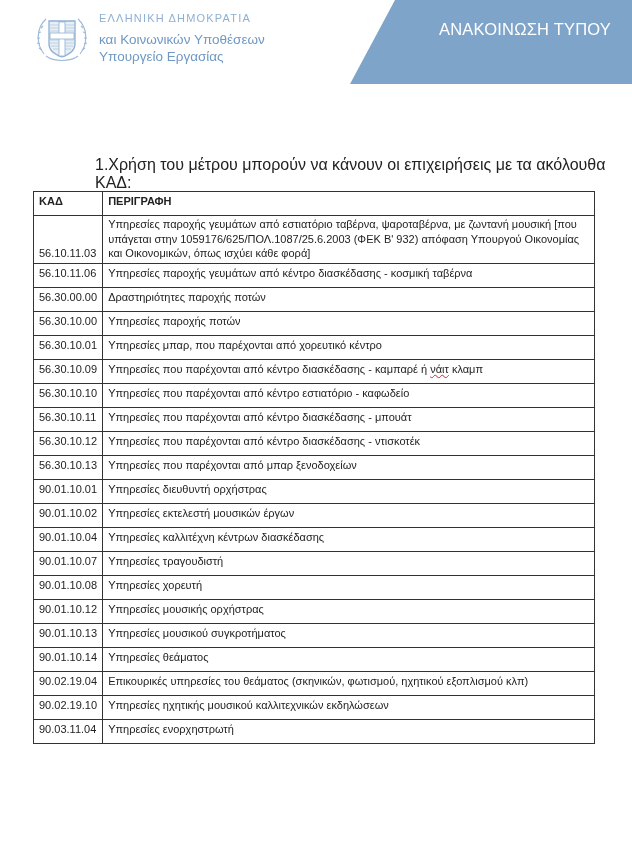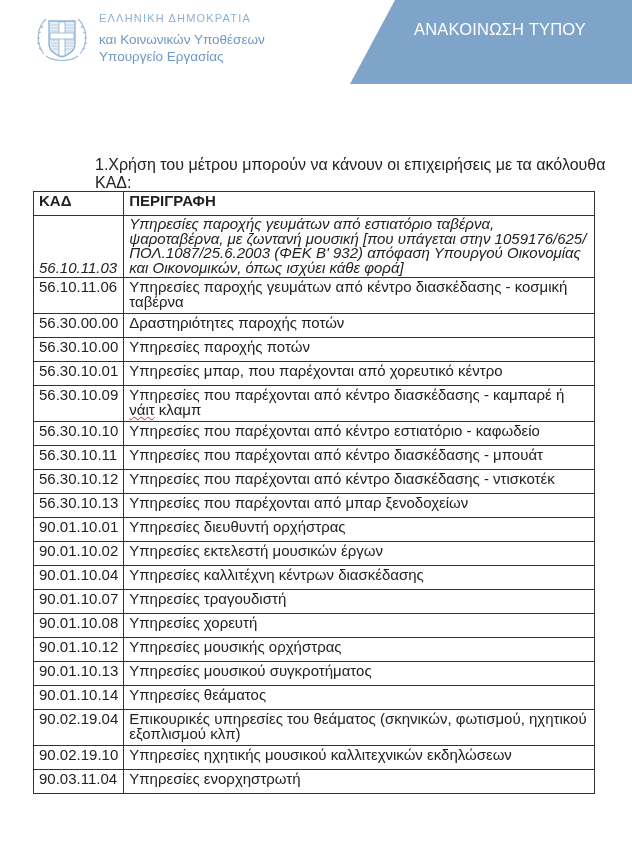--- a/index.html
+++ b/index.html
@@ -8,34 +8,34 @@
 
   .header { position: absolute; left: 0; top: 0; width: 632px; height: 90px; }
   .emblem { position: absolute; left: 34px; top: 10px; width: 56px; height: 56px; }
   .org { position: absolute; left: 99px; top: 13px; line-height: 1; }
   .org .republic { font-size: 11px; letter-spacing: 1.2px; color: #8fb0d2; display: block; margin-bottom: 7px; }
   .org .ministry { font-size: 13.5px; color: #6f98c4; display: block; line-height: 17px; }
 
   .banner { position: absolute; left: 350px; top: 0; width: 282px; height: 84px;
             background: #7ea4c9;
             clip-path: polygon(45px 0, 282px 0, 282px 84px, 0 84px); }
-  .banner-title { position: absolute; right: 46px; top: 20px; font-size: 16.5px; color: #ffffff;
+  .banner-title { position: absolute; right: 21px; top: 20px; font-size: 16.5px; color: #ffffff;
                   letter-spacing: 0.2px; }
 
   .intro { position: absolute; left: 95px; top: 156px; font-size: 16px; color: #222; }
 
   table.kad { position: absolute; left: 33px; top: 191px; width: 562px; border-collapse: collapse;
-              font-size: 15px; padding-left: 16px; }
+              font-size: 11px; padding-left: 16px; }
   table.kad td, table.kad th { border: 1.2px solid #333; padding: 2px 5px 4px 5px;
               vertical-align: top; text-align: left; line-height: 14.5px; }
   table.kad th { font-weight: bold; height: 17px; }
   table.kad td { height: 17px; }
   table.kad .code { width: 53px; white-space: nowrap; }
   table.kad tr.tall td.code { vertical-align: bottom; }
-  table.kad tr.tall td { padding-top: 1px; padding-bottom: 2px; font-style: italic; }
+  table.kad tr.tall td { padding-top: 1px; padding-bottom: 2px; }
   .squiggle { text-decoration: underline wavy #d23; text-decoration-thickness: 1px; }
 </style>
 </head>
 <body>
 
 <div class="header">
   <svg class="emblem" viewBox="0 0 56 56">
     <g fill="none" stroke="#9fbbd8" stroke-width="1.2">
       <path d="M10 44 C2 34 2 18 12 9"></path>
       <path d="M46 44 C54 34 54 18 44 9"></path>

